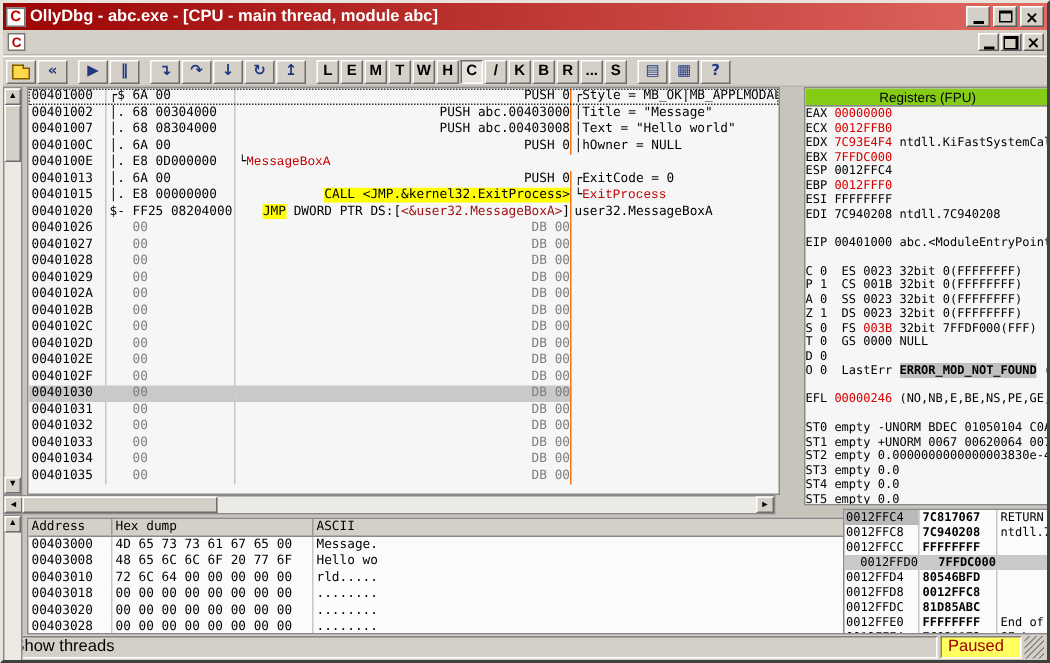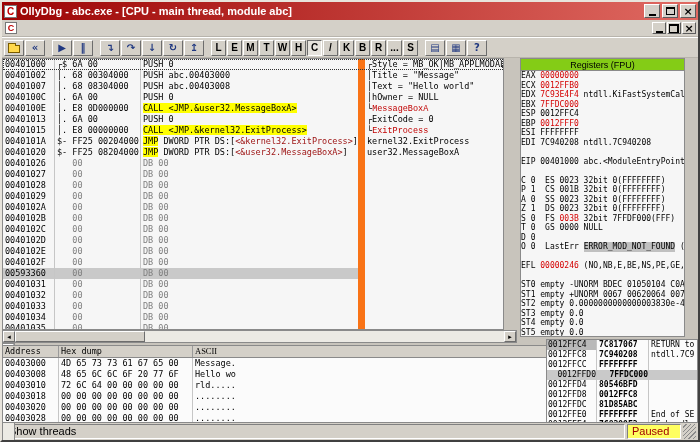--- a/index.html
+++ b/index.html
@@ -31,21 +31,21 @@
   .toolbar{height:21px;display:flex;align-items:center;padding-left:2px;gap:1px;flex-shrink:0;border-top:1px solid #fff;border-bottom:1px solid #b8b4ac;}
   .tbtn{width:20px;height:16px;background:#d4d0c8;border:1px solid;border-color:#fff #6d6d6d #6d6d6d #fff;display:flex;align-items:center;justify-content:center;font:bold 10px "DejaVu Sans",sans-serif;color:#203880;padding:0;cursor:default;}
   .tbtn.letter{width:15px;color:#000;font:bold 10px "Liberation Sans",sans-serif;}
   .tbtn.pressed{border-color:#6d6d6d #fff #fff #6d6d6d;background:#e6e3dd;}
   .tsep{width:5px;}
   .folder{position:relative;width:12px;height:8px;background:#ffd84c;border:1px solid #7a5c00;margin-top:2px;}
   .folder::before{content:"";position:absolute;left:-1px;top:-3px;width:6px;height:2px;background:#ffd84c;border:1px solid #7a5c00;border-bottom:none;}
 
   
   .client{position:relative;height:365px;background:#c8c4bc;flex-shrink:0;}
-  .pane{position:absolute;background:#f6f6f6;border:1px solid #8a8a8a;overflow:hidden;font-family:"DejaVu Sans Mono",monospace;font-size:8.5px;color:#000;}
+  .pane{position:absolute;background:#f6f6f6;border:1px solid #8a8a8a;overflow:hidden;font-family:"DejaVu Sans Mono",monospace;font-size:8.5px;color:#000;margin-left:16px;}
   #disasm{left:0;top:0;width:502px;height:272px;}
   #dvscroll{left:502px;top:0;width:13px;height:272px;}
   #hscroll{left:0;top:272px;width:515px;height:13px;}
   #registers{left:518px;top:0;width:165px;height:279px;font-size:8px;}
   #rvscroll{left:683px;top:0;width:13px;height:279px;}
   #dump{left:0;top:287px;width:637px;height:78px;background:#fbfbfb;}
   #stack{left:544px;top:281px;width:152px;height:84px;background:#fbfbfb;font-size:8px;}
 
   
   .vsb{display:flex;flex-direction:column;background:#eceae4;border:1px solid #8a8a8a;}
@@ -55,44 +55,44 @@
   .hsb .sbtn{width:12px;height:100%;line-height:10px;}
   .vthumb{height:38px;width:100%;background:#d4d0c8;border:1px solid;border-color:#fff #6d6d6d #6d6d6d #fff;flex-shrink:0;}
   .hthumb{width:130px;height:100%;background:#d4d0c8;border:1px solid;border-color:#fff #6d6d6d #6d6d6d #fff;flex-shrink:0;}
   .sfill{flex:1;}
 
   
   .dr{display:flex;height:11px;line-height:11px;}
   .dr>span{white-space:pre;overflow:hidden;flex-shrink:0;}
   .c-a{width:52px;padding-left:2px;border-right:1px solid #c6c6c6;}
   .c-h{width:86px;padding-left:2px;border-right:1px solid #c6c6c6;}
-  .c-i{width:224px;padding-left:2px;border-right:7px solid #f97316;}
+  .c-i{width:224px;padding-left:2px;border-right:1px solid #f97316;text-align:right;}
   .c-c{flex:1 1 auto;padding-left:2px;}
   .c-i span,.c-c span{white-space:pre;}
   .dr.call .mn,.dr.call .op{background:#ffff00;}
   .dr.jmp .mn{background:#ffff00;}
   .opr{color:#9c1010;}
   .cmr{color:#c00000;font-family:Liberation Mono, monospace;}
   .dr.db .c-h,.dr.db .c-i{color:#7e7e7e;}
   .dr.sel .c-a,.dr.sel .c-h,.dr.sel .c-i{background:#c9c9c9;}
   .dr.eip{outline:1px dotted #303030;outline-offset:-1px;}
 
   
   .rhead{height:12px;line-height:12px;background:#84cc16;border-bottom:1px solid #8a8a8a;text-align:center;font-family:"Liberation Sans",sans-serif;font-size:9px;}
   .rl{display:flex;height:9.5px;line-height:9.5px;overflow:hidden;}
   .rl span{white-space:pre;}
   .rl.rr .rv{color:#d40000;}
-  .rl.hl .rv{background:#c0c0c0;}
+  .rl.hl .rv{background:#c0c0c0;font-weight:bold;}
 
   
   .dhead{display:flex;height:12px;line-height:11px;background:#d4d0c8;border-bottom:1px solid #8a8a8a;}
   .dhead span{white-space:pre;padding-left:2px;border-right:1px solid #9a9a9a;}
   .dh-a{width:56px;}
   .dh-h{width:134px;}
-  .dh-s{flex:1;border-right:none !important;font-family:Liberation Serif, serif;}
+  .dh-s{flex:1;border-right:none !important;}
   .dumprow{display:flex;height:11px;line-height:11px;}
   .dumprow span{white-space:pre;overflow:hidden;}
   .d-a{width:56px;padding-left:2px;border-right:1px solid #c6c6c6;}
   .d-h{width:134px;padding-left:2px;border-right:1px solid #c6c6c6;}
   .d-s{flex:1;padding-left:2px;}
 
   
   .sr{display:flex;height:10px;line-height:10px;}
   .sr span{white-space:pre;overflow:hidden;}
   .s-a{width:50px;padding-left:1px;border-right:1px solid #c6c6c6;}
@@ -255,42 +255,35 @@
         </div>
         <div class="dr">
           <span class="c-a">0040100C</span>
           <span class="c-h">│. 6A 00</span>
           <span class="c-i"><span class="mn">PUSH</span><span class="op"> 0</span><span class="opr"></span><span class="op ope"></span></span>
           <span class="c-c"><span class="cm">│hOwner = NULL</span><span class="cmr"></span></span>
         </div>
         <div class="dr call">
           <span class="c-a">0040100E</span>
           <span class="c-h">│. E8 0D000000</span>
-          <span class="c-i"><span class="mn">CALL</span><span class="op"> &lt;JMP.&amp;user32.MessageBoxA&gt;</span><span class="opr"></span><span class="op ope"></span></span>
           <span class="c-c"><span class="cm">└</span><span class="cmr">MessageBoxA</span></span>
         </div>
         <div class="dr">
           <span class="c-a">00401013</span>
           <span class="c-h">│. 6A 00</span>
           <span class="c-i"><span class="mn">PUSH</span><span class="op"> 0</span><span class="opr"></span><span class="op ope"></span></span>
           <span class="c-c"><span class="cm">┌ExitCode = 0</span><span class="cmr"></span></span>
         </div>
         <div class="dr call">
           <span class="c-a">00401015</span>
           <span class="c-h">│. E8 00000000</span>
           <span class="c-i"><span class="mn">CALL</span><span class="op"> &lt;JMP.&amp;kernel32.ExitProcess&gt;</span><span class="opr"></span><span class="op ope"></span></span>
           <span class="c-c"><span class="cm">└</span><span class="cmr">ExitProcess</span></span>
         </div>
         <div class="dr jmp">
-          <span class="c-a">0040101A</span>
-          <span class="c-h">$- FF25 00204000</span>
-          <span class="c-i"><span class="mn">JMP</span><span class="op"> DWORD PTR DS:[</span><span class="opr">&lt;&amp;kernel32.ExitProcess&gt;</span><span class="op ope">]</span></span>
-          <span class="c-c"><span class="cm">kernel32.ExitProcess</span><span class="cmr"></span></span>
-        </div>
-        <div class="dr jmp">
           <span class="c-a">00401020</span>
           <span class="c-h">$- FF25 08204000</span>
           <span class="c-i"><span class="mn">JMP</span><span class="op"> DWORD PTR DS:[</span><span class="opr">&lt;&amp;user32.MessageBoxA&gt;</span><span class="op ope">]</span></span>
           <span class="c-c"><span class="cm">user32.MessageBoxA</span><span class="cmr"></span></span>
         </div>
         <div class="dr db">
           <span class="c-a">00401026</span>
           <span class="c-h">   00</span>
           <span class="c-i"><span class="mn">DB</span><span class="op"> 00</span><span class="opr"></span><span class="op ope"></span></span>
           <span class="c-c"><span class="cm"></span><span class="cmr"></span></span>
@@ -343,21 +336,21 @@
           <span class="c-i"><span class="mn">DB</span><span class="op"> 00</span><span class="opr"></span><span class="op ope"></span></span>
           <span class="c-c"><span class="cm"></span><span class="cmr"></span></span>
         </div>
         <div class="dr db">
           <span class="c-a">0040102F</span>
           <span class="c-h">   00</span>
           <span class="c-i"><span class="mn">DB</span><span class="op"> 00</span><span class="opr"></span><span class="op ope"></span></span>
           <span class="c-c"><span class="cm"></span><span class="cmr"></span></span>
         </div>
         <div class="dr db sel">
-          <span class="c-a">00593360</span>
+          <span class="c-a">00401030</span>
           <span class="c-h">   00</span>
           <span class="c-i"><span class="mn">DB</span><span class="op"> 00</span><span class="opr"></span><span class="op ope"></span></span>
           <span class="c-c"><span class="cm"></span><span class="cmr"></span></span>
         </div>
         <div class="dr db">
           <span class="c-a">00401031</span>
           <span class="c-h">   00</span>
           <span class="c-i"><span class="mn">DB</span><span class="op"> 00</span><span class="opr"></span><span class="op ope"></span></span>
           <span class="c-c"><span class="cm"></span><span class="cmr"></span></span>
         </div>

